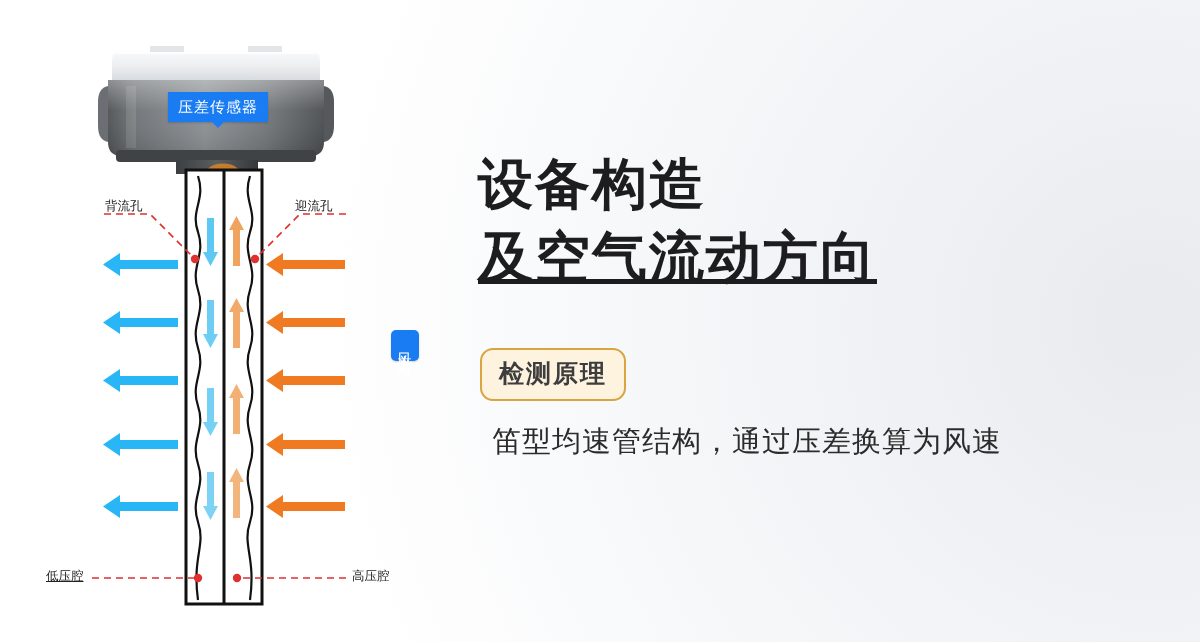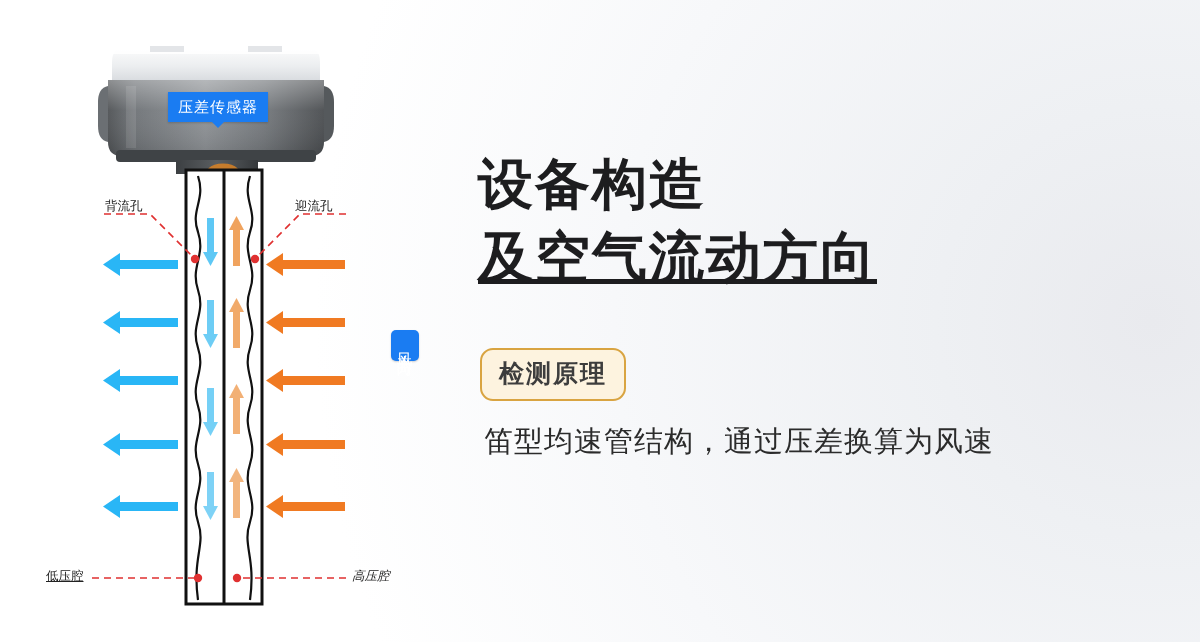--- a/index.html
+++ b/index.html
@@ -78,21 +78,21 @@
 
   .lbl {
     position: absolute;
     font-size: 12.5px;
     color: #222222;
     white-space: nowrap;
   }
   .lbl-back  { left: 105px; top: 198px; }
   .lbl-front { left: 295px; top: 198px; text-align: center; }
   .lbl-low   { left: 46px;  top: 568px; text-decoration: underline; }
-  .lbl-high  { left: 352px; top: 568px; font-style: italic; }
+  .lbl-high  { left: 352px; top: 568px; }
 
   
   #right {
     position: absolute;
     left: 478px;
     top: 0;
     width: 722px;
     height: 466px;
   }
   .headline {
@@ -118,21 +118,21 @@
     background: #fdf3df;
     color: #3d3d3d;
     font-size: 25px;
     font-weight: bold;
     padding: 7px 17px 9px 17px;
     border-radius: 13px;
     letter-spacing: 2px;
   }
   .subline {
     position: absolute;
-    left: 6px;
+    left: 14px;
     top: 422px;
     font-size: 29px;
     color: #2b2b2b;
     letter-spacing: 1px;
     white-space: nowrap;
   }
 </style>
 </head>
 <body>
 

